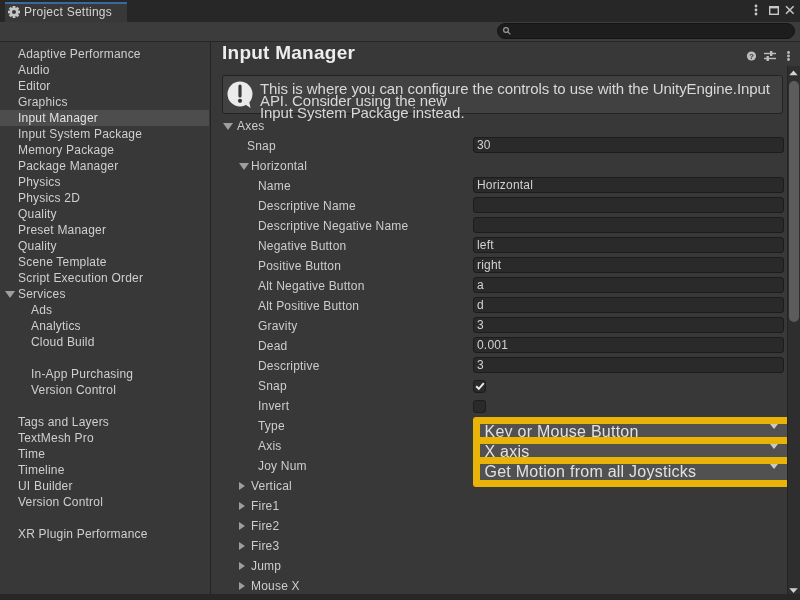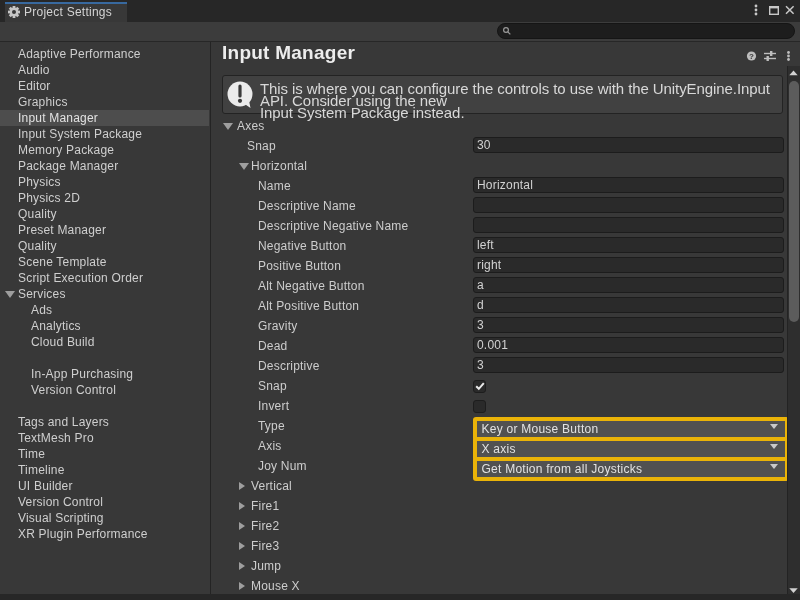--- a/index.html
+++ b/index.html
@@ -22,21 +22,21 @@
   #divider{left:210px;top:42px;width:1px;height:552px;background:#242424;}
   
   #title{left:222px;top:42px;height:23px;line-height:21px;font-size:19px;font-weight:bold;color:#ededed;letter-spacing:0.25px;}
   #helpbox{left:222px;top:75px;width:559px;height:37px;background:#414141;border:1px solid #232323;border-radius:3px;}
   #helptext{left:260px;top:83px;width:528px;font-size:15px;line-height:12px;color:#d8d8d8;letter-spacing:-0.08px;}
   
   .trow{position:absolute;height:20px;line-height:20px;font-size:12px;color:#cdcdcd;white-space:nowrap;letter-spacing:0.2px;}
   .tri-d{position:absolute;width:0;height:0;border-left:5px solid transparent;border-right:5px solid transparent;border-top:7px solid #9e9e9e;}
   .tri-r{position:absolute;width:0;height:0;border-top:4.5px solid transparent;border-bottom:4.5px solid transparent;border-left:6.5px solid #9e9e9e;}
   .field{position:absolute;left:473px;width:306px;height:14px;background:#2a2a2a;border:1px solid #1c1c1c;border-radius:3px;font-size:12px;line-height:15px;color:#d2d2d2;padding-left:3px;letter-spacing:0.2px;}
-  .drop{position:absolute;left:473px;width:303px;height:16px;background:#515151;border:4px solid #eab308;border-radius:3px;font-size:12px;line-height:16.5px;color:#e2e2e2;padding-left:4.5px;letter-spacing:0.25px;}
+  .drop{position:absolute;left:473px;width:303px;height:16px;background:#515151;border:7px solid #eab308;border-radius:3px;font-size:16px;line-height:16.5px;color:#e2e2e2;padding-left:4.5px;letter-spacing:0.25px;}
   .droparr{position:absolute;width:0;height:0;border-left:4.5px solid transparent;border-right:4.5px solid transparent;border-top:5px solid #c9c9c9;}
   .cbox{position:absolute;left:473px;width:11px;height:11px;background:#2a2a2a;border:1px solid #1d1d1d;border-radius:3px;}
   
   #scrollsep{left:786.5px;top:66px;width:2px;height:529px;background:#232323;}
   #scrolltrack{left:788px;top:66px;width:12px;height:529px;background:#2e2e2e;}
   #thumb{left:789px;top:81px;width:10px;height:241px;background:#5c5c5c;border-radius:5px;}
   #bottomstrip{left:0;top:594px;width:800px;height:6px;background:#272727;}
 </style>
 </head>
 <body>
@@ -143,23 +143,20 @@
       <span>Time</span>
     </div>
     <div class="srow" style="top:420px">
       <span>Timeline</span>
     </div>
     <div class="srow" style="top:436px">
       <span>UI Builder</span>
     </div>
     <div class="srow" style="top:452px">
       <span>Version Control</span>
-    </div>
-    <div class="srow" style="top:468px">
-      <span>Visual Scripting</span>
     </div>
     <div class="srow" style="top:484px">
       <span>XR Plugin Performance</span>
     </div>
   </div>
 <div class="abs" id="divider"></div>
 <div class="abs" id="title">Input Manager</div>
 
 <svg class="abs" style="left:745px;top:49px" width="50" height="14" viewBox="0 0 50 14">
   <circle cx="6.5" cy="7" r="4.6" fill="#bdbdbd"></circle>

